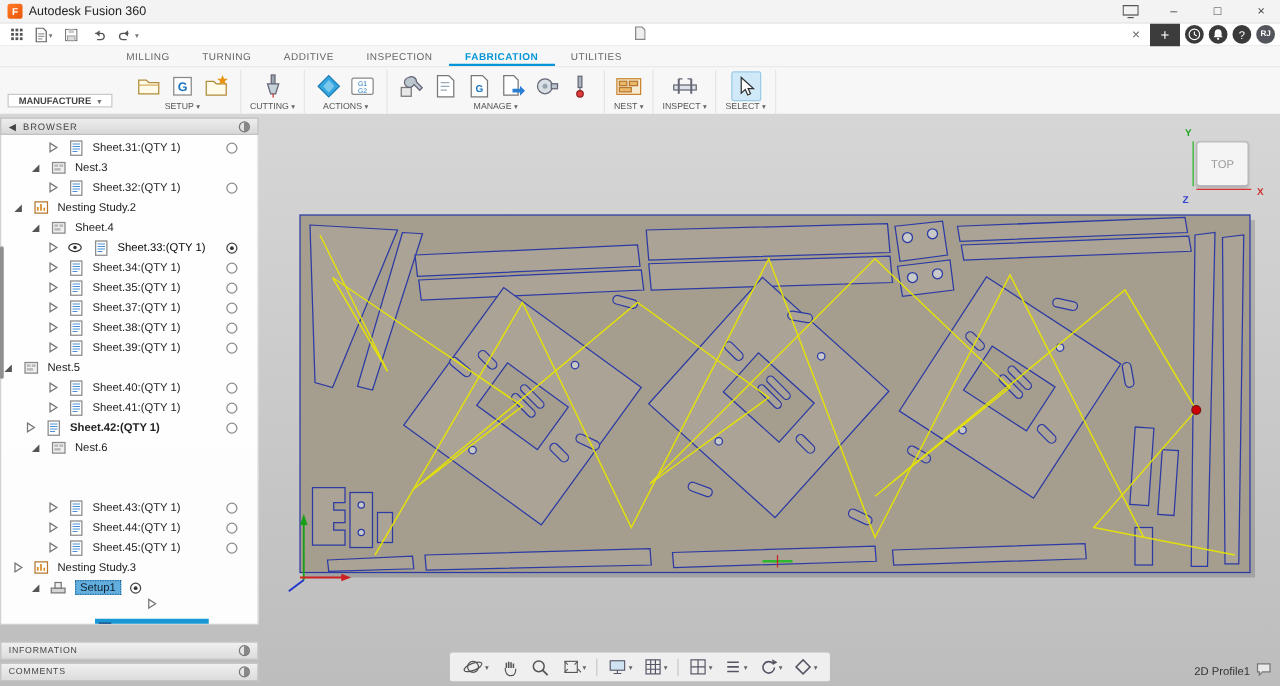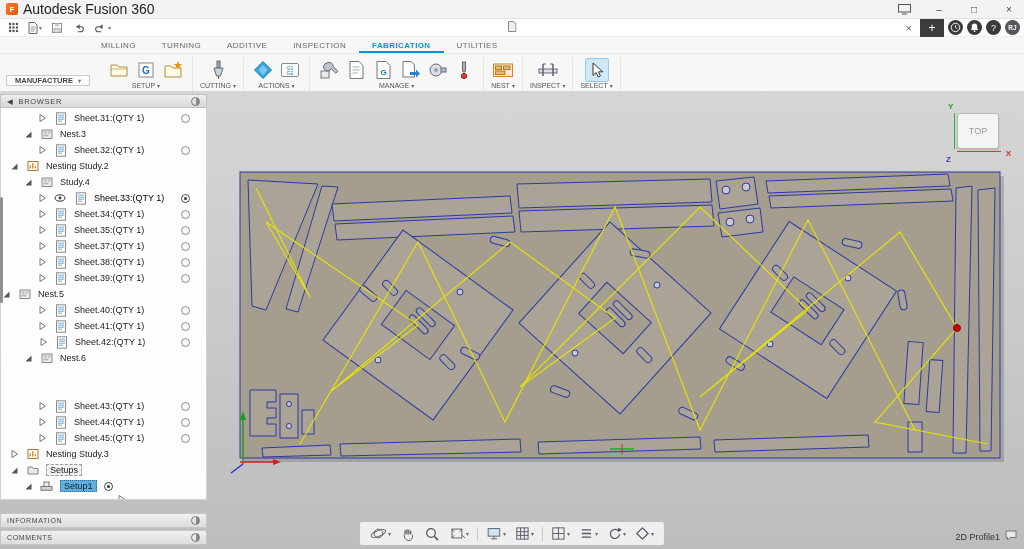--- a/index.html
+++ b/index.html
@@ -5,21 +5,21 @@
   * { box-sizing: border-box; margin:0; padding:0; }
   html,body { width:1024px; height:549px; overflow:hidden; }
   body { font-family:"Liberation Sans", sans-serif; background:#fff; }
   .center { display:flex; align-items:center; justify-content:center; }
 
   
   .titlebar { height:19px; background:#f3f3f3; border-bottom:1px solid #e2e2e2;
               display:flex; align-items:center; padding-left:6px; gap:5px; }
   .app-logo { width:12px; height:12px; background:linear-gradient(135deg,#ff7b26,#e8540a);
               color:#fff; font-size:8px; font-weight:bold; border-radius:2px; }
-  .app-title { font-size:14px; color:#222; }
+  .app-title { font-size:10px; color:#222; }
   .tb-spacer { flex:1; }
   .tb-ic { width:30px; height:18px; color:#444; font-size:10px; }
   .tb-ic svg { display:block; }
 
   
   .qat { height:18px; background:#fff; border-bottom:1px solid #ececec;
          display:flex; align-items:center; padding:0 4px; position:relative; }
   .qat-left { display:flex; align-items:center; gap:1px; }
   .qat-ic { height:16px; padding:0 4px; display:flex; align-items:center; gap:1px; color:#555; }
   .qat-caret { font-size:6px; color:#777; }
@@ -561,21 +561,21 @@
               </svg>
             </span>
             <span class="ticon">
               <svg width="12" height="12" viewBox="0 0 12 12">
                 <rect x="1" y="2" width="10" height="8.5" fill="#efefef" stroke="#888"></rect>
                 <rect x="2.5" y="3.5" width="3" height="2" fill="#b9b9b9"></rect>
                 <rect x="6.5" y="3.5" width="3" height="2" fill="#b9b9b9"></rect>
                 <rect x="2.5" y="6.5" width="5" height="2" fill="#b9b9b9"></rect>
               </svg>
             </span>
-            <span class="lbl">Study.4</span>
+            <span class="lbl">Sheet.4</span>
           </div>
           <div class="trow" style="padding-left: 36px;">
             <span class="exp">
               <svg width="9" height="10" viewBox="0 0 9 10">
                 <polygon points="2,1.5 7.5,5 2,8.5" fill="none" stroke="#777"></polygon>
               </svg>
             </span>
             <span class="eyeic">
               <svg width="12" height="10" viewBox="0 0 12 10">
                 <ellipse cx="6" cy="5" rx="5" ry="3.2" fill="none" stroke="#333"></ellipse>
@@ -705,21 +705,21 @@
             </span>
             <span class="ticon">
               <svg width="12" height="13" viewBox="0 0 12 13">
                 <rect x="1.5" y="0.8" width="9" height="11.4" fill="#fff" stroke="#8a8a8a"></rect>
                 <path d="M3 3.2h6M3 5.2h6M3 7.2h6M3 9.2h4" stroke="#4a90d9" stroke-width="0.8"></path>
               </svg>
             </span>
             <span class="lbl">Sheet.41:(QTY 1)</span>
             <span class="radio far"></span>
           </div>
-          <div class="trow" style="padding-left: 37px;">
+          <div class="trow" style="padding-left: 18px; font-weight: bold;">
             <span class="exp">
               <svg width="9" height="10" viewBox="0 0 9 10">
                 <polygon points="2,1.5 7.5,5 2,8.5" fill="none" stroke="#777"></polygon>
               </svg>
             </span>
             <span class="ticon">
               <svg width="12" height="13" viewBox="0 0 12 13">
                 <rect x="1.5" y="0.8" width="9" height="11.4" fill="#fff" stroke="#8a8a8a"></rect>
                 <path d="M3 3.2h6M3 5.2h6M3 7.2h6M3 9.2h4" stroke="#4a90d9" stroke-width="0.8"></path>
               </svg>
@@ -794,33 +794,20 @@
                 <polygon points="2,1.5 7.5,5 2,8.5" fill="none" stroke="#777"></polygon>
               </svg>
             </span>
             <span class="ticon">
               <svg width="12" height="12" viewBox="0 0 12 12">
                 <rect x="1" y="1.5" width="10" height="9" fill="#fff" stroke="#b5772f"></rect>
                 <path d="M3.2 8.5V5.5M5.8 8.5V3.2M8.4 8.5V6.2" stroke="#d98a2b" stroke-width="1.4"></path>
               </svg>
             </span>
             <span class="lbl">Nesting Study.3</span>
-          </div>
-          <div class="trow" style="padding-left: 8px;">
-            <span class="exp">
-              <svg width="9" height="9" viewBox="0 0 9 9">
-                <polygon points="1.5,7.5 7.5,7.5 7.5,1.5" fill="#555"></polygon>
-              </svg>
-            </span>
-            <span class="ticon">
-              <svg width="12" height="12" viewBox="0 0 12 12">
-                <path d="M1 3h4l1.5 1.5H11V10H1z" fill="#e8e8e8" stroke="#888"></path>
-              </svg>
-            </span>
-            <span class="lbl chip-dashed">Setups</span>
           </div>
           <div class="trow" style="padding-left: 22px;">
             <span class="exp">
               <svg width="9" height="9" viewBox="0 0 9 9">
                 <polygon points="1.5,7.5 7.5,7.5 7.5,1.5" fill="#555"></polygon>
               </svg>
             </span>
             <span class="ticon">
               <svg width="13" height="12" viewBox="0 0 13 12">
                 <rect x="1" y="6.5" width="11" height="3.8" fill="#d5d5d5" stroke="#777"></rect>

